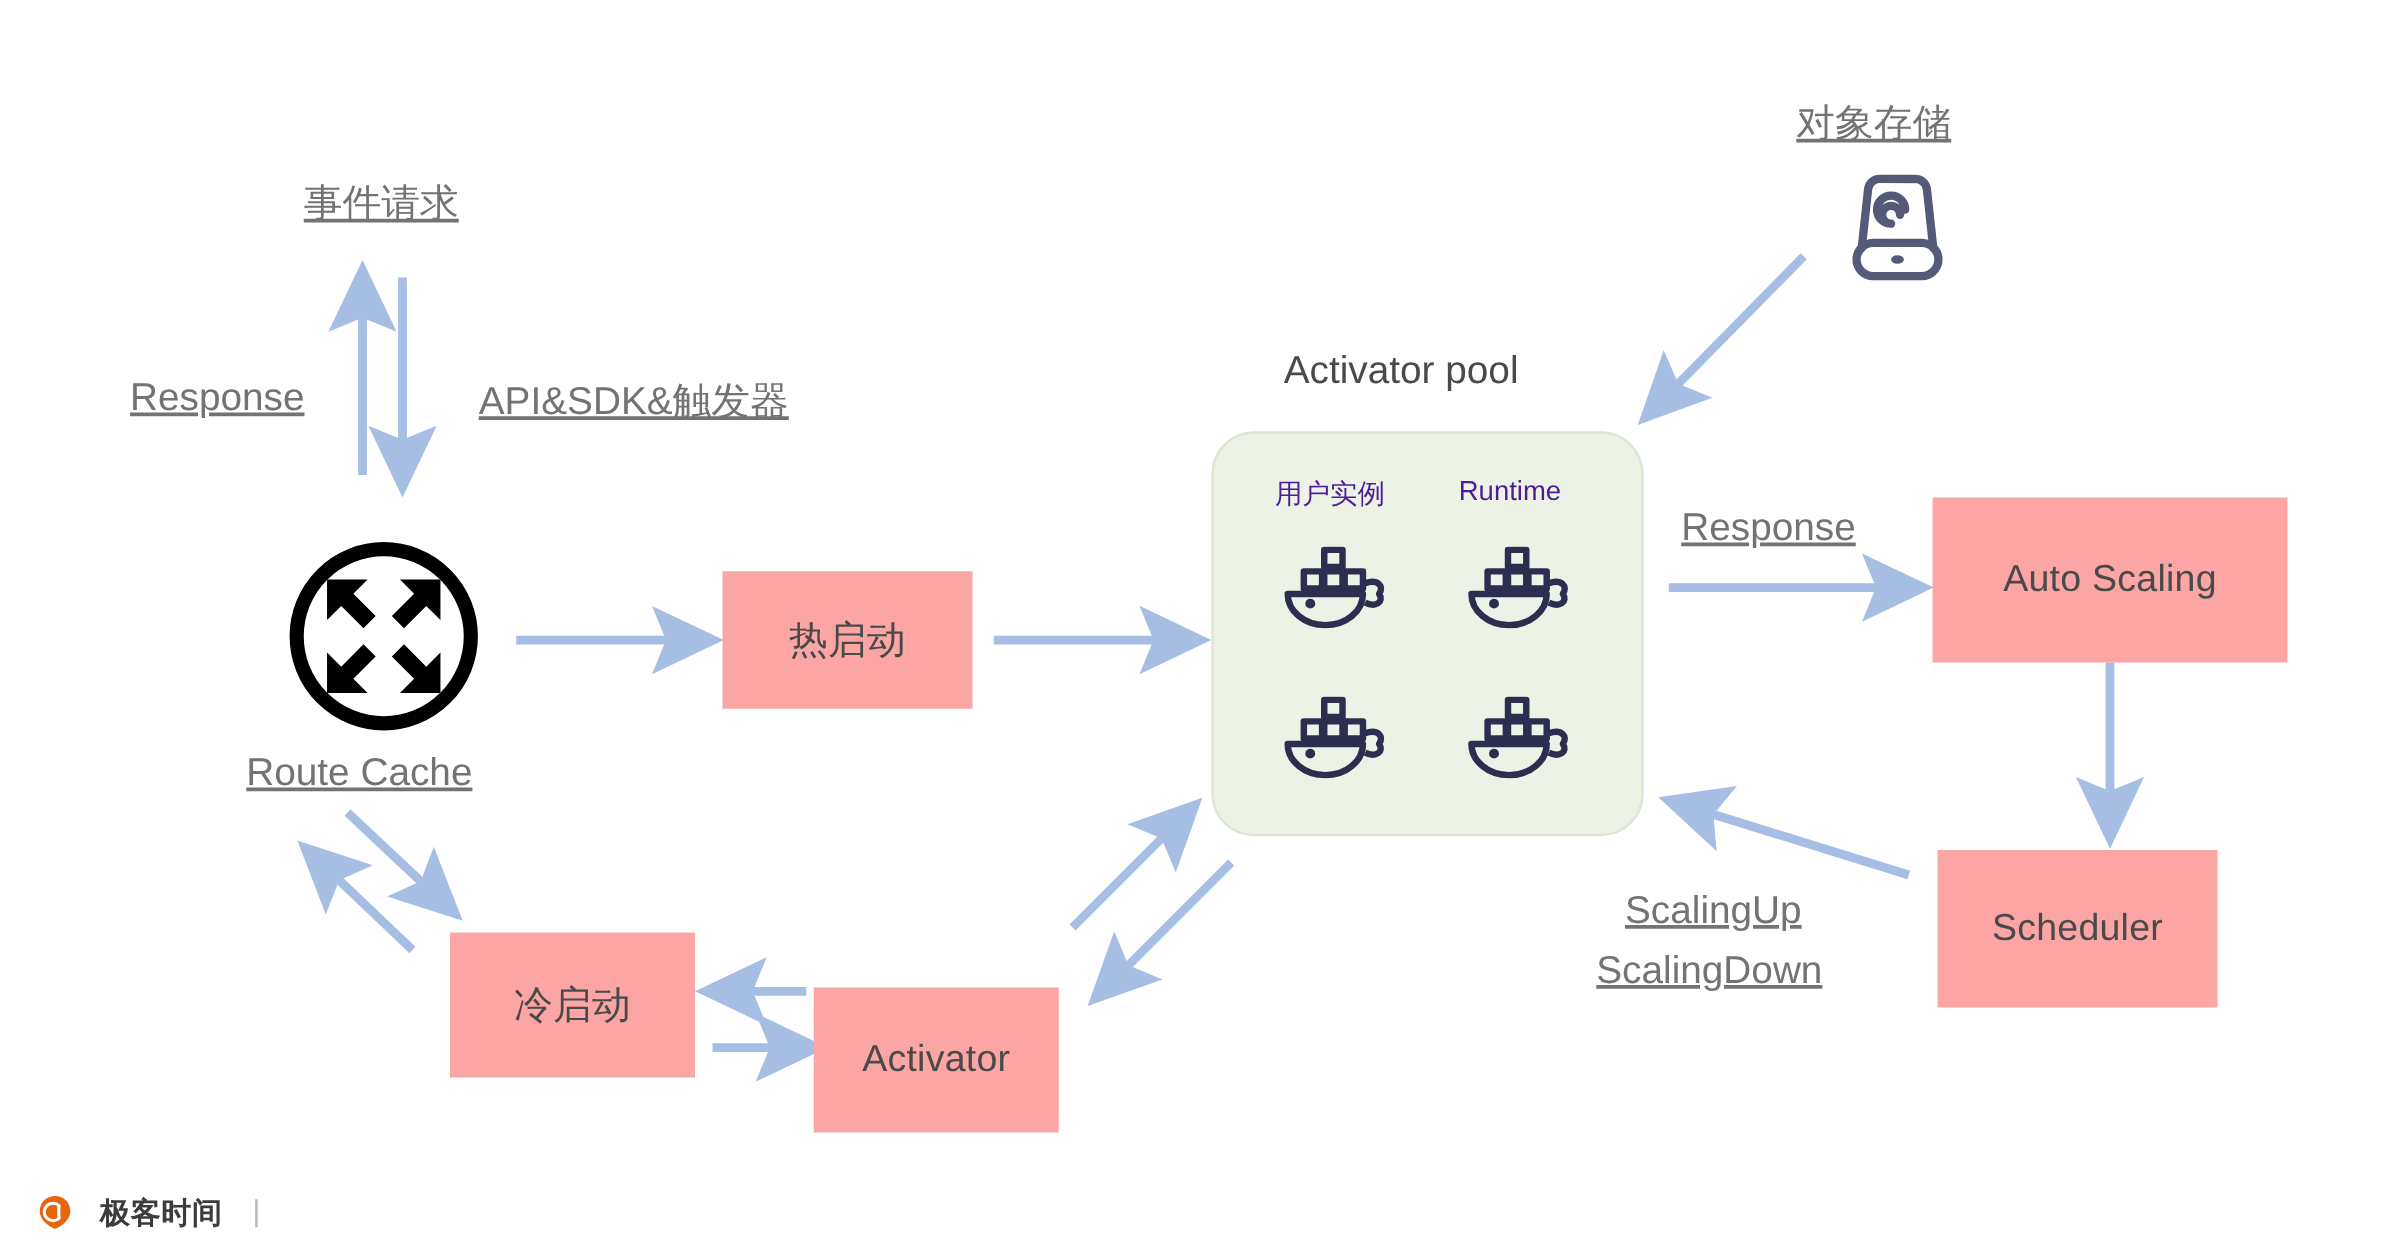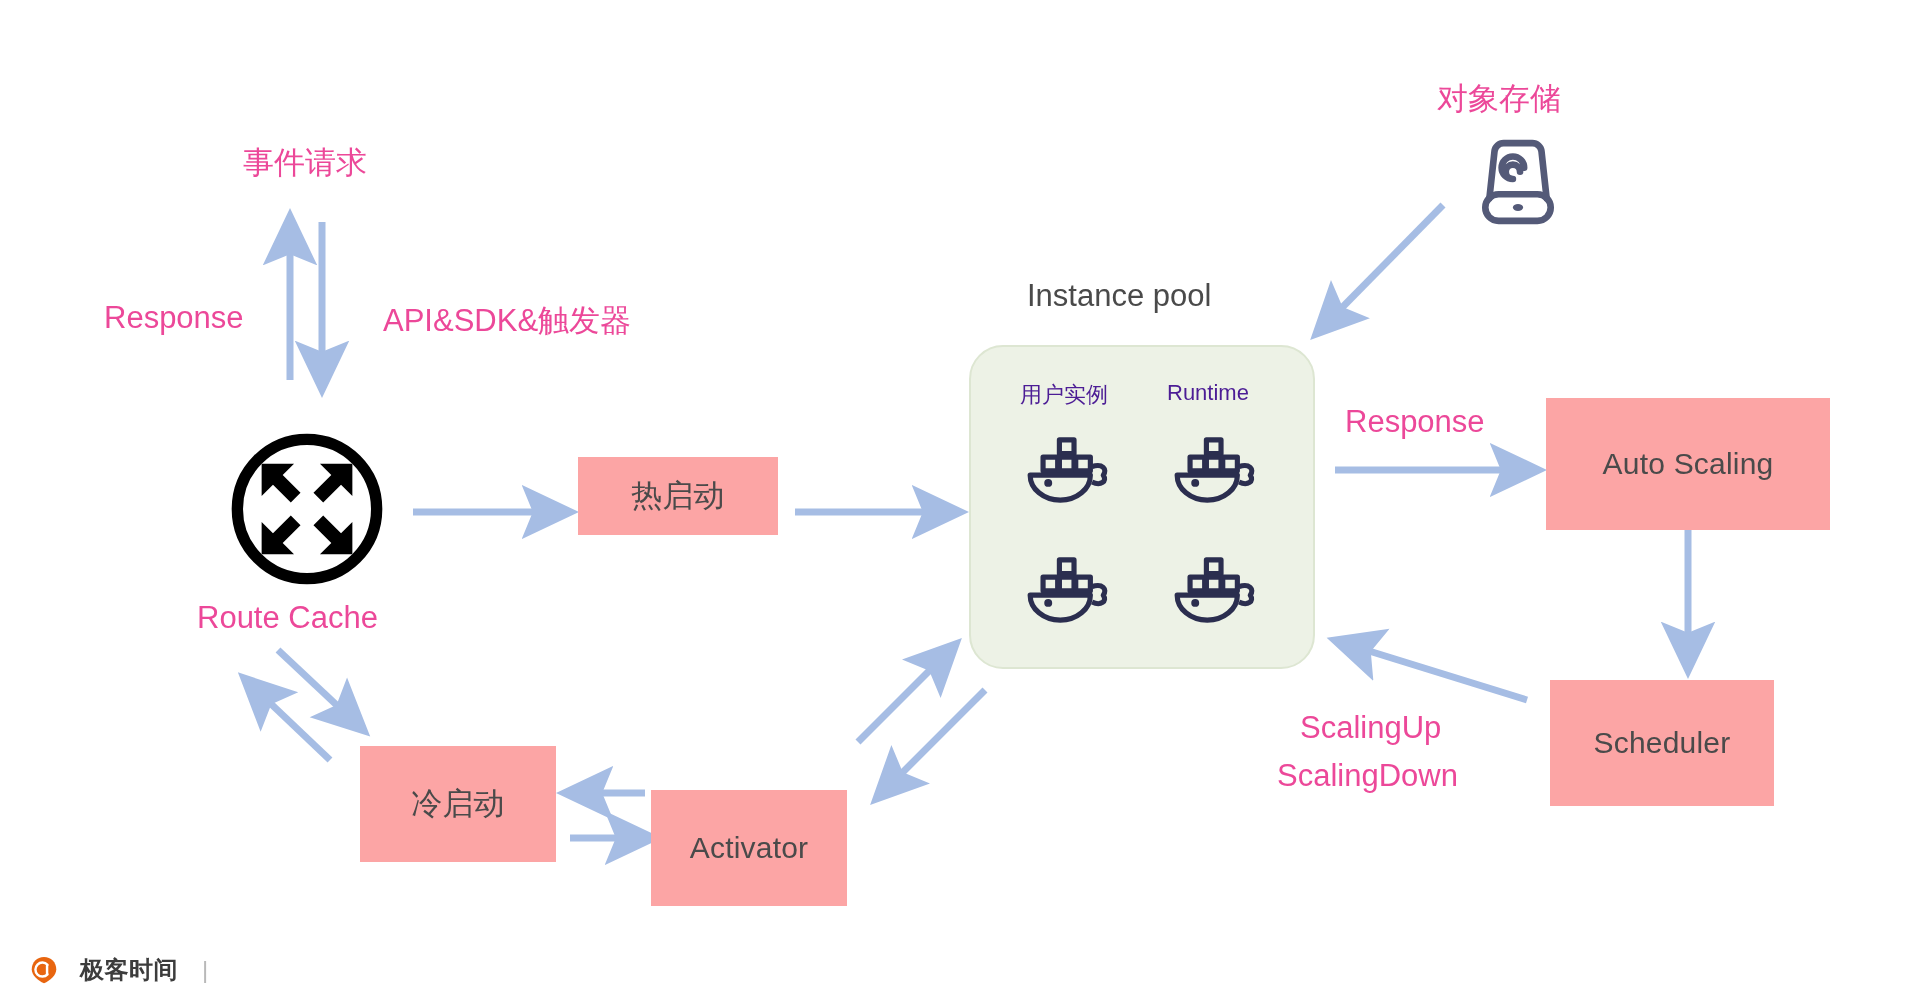--- a/index.html
+++ b/index.html
@@ -39,22 +39,23 @@
   }
   .box {
     background: #fca5a5;
     color: #4a4a4a;
     font-size: 30px;
     letter-spacing: 0.2px;
   }
   .box.cn { font-size: 31px; }
   .label {
     position: absolute;
-    color: #ec4899;
+    color: #737373;
     white-space: nowrap;
+    text-decoration: underline;
   }
   .lbl-30 { font-size: 31px; }
   .pool {
     position: absolute;
     background: #edf2e6;
     border: 2px solid #dde6d2;
     border-radius: 34px;
   }
   .pool-title {
     position: absolute;
@@ -176,27 +177,27 @@
 
         <path d="M22 78 L22 58 L29 65 L40 54 L46 60 L35 71 L42 78 Z"></path>
 
         <path d="M78 78 L58 78 L65 71 L54 60 L60 54 L71 65 L78 58 Z"></path>
       </g>
     </svg>
   </div>
 
   <div class="label lbl-30" style="left:197px; top:600px;">Route Cache</div>
 
-  <div class="node box cn" style="left:578px; top:457px; width:200px; height:78px;">热启动</div>
+  <div class="node box cn" style="left:578px; top:457px; width:200px; height:110px;">热启动</div>
 
   <div class="node box cn" style="left:360px; top:746px; width:196px; height:116px;">冷启动</div>
 
   <div class="node box" style="left:651px; top:790px; width:196px; height:116px;">Activator</div>
 
-  <div class="pool-title" style="left:1027px; top:278px;">Instance pool</div>
+  <div class="pool-title" style="left:1027px; top:278px;">Activator pool</div>
 
   <div class="pool" style="left:969px; top:345px; width:342px; height:320px;"></div>
 
   <div class="pool-sublabel" style="left:1020px; top:380px;">用户实例</div>
 
   <div class="pool-sublabel" style="left:1167px; top:380px;">Runtime</div>
 
   <div class="docker" style="left:1025px; top:437px;">
     <svg viewBox="0 0 100 76" width="86" height="66">
       <g fill="none" stroke="#2b2e4f" stroke-width="6" stroke-linejoin="round">

